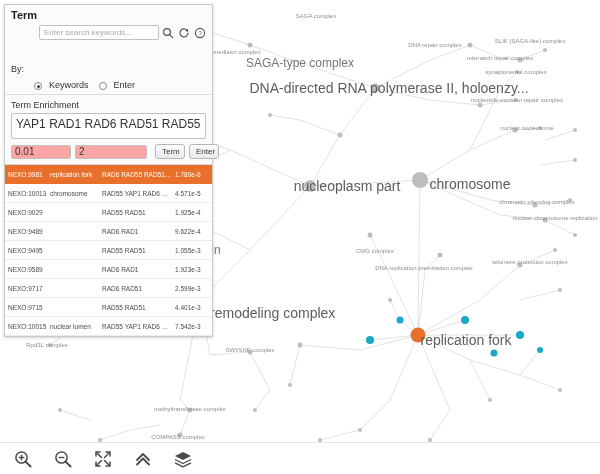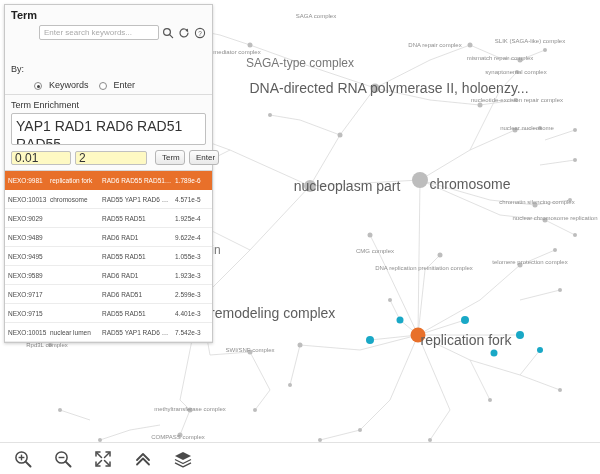--- a/index.html
+++ b/index.html
@@ -141,44 +141,44 @@
     background: #dcdcdc;
     margin: 0;
   }
   .sec-title {
     padding: 5px 6px 3px 6px;
     font-size: 9px;
     color: #333;
   }
   .term-box {
     margin: 0 6px 5px 6px;
-    height: 32px;
+    height: 26px;
     border: 1px solid #c0c0c0;
     background: #fff;
     border-radius: 2px;
-    font-size: 14px;
+    font-size: 12px;
     color: #333;
     padding: 3px 4px;
     box-sizing: border-box;
     overflow: hidden;
     line-height: 1.3;
   }
   .params-row {
     display: flex;
     align-items: center;
     gap: 4px;
     padding: 0 6px 5px 6px;
   }
   .num-input {
     width: 60px;
     height: 14px;
     border: 1px solid #c0c0c0;
-    background: #fef9c3;
+    background: #fca5a5;
     border-radius: 2px;
-    font-size: 12px;
+    font-size: 10px;
     color: #333;
     padding: 0 3px;
     box-sizing: border-box;
     outline: none;
   }
   .num-input.wide { width: 72px; }
   .btn {
     height: 15px;
     min-width: 30px;
     padding: 0 6px;

